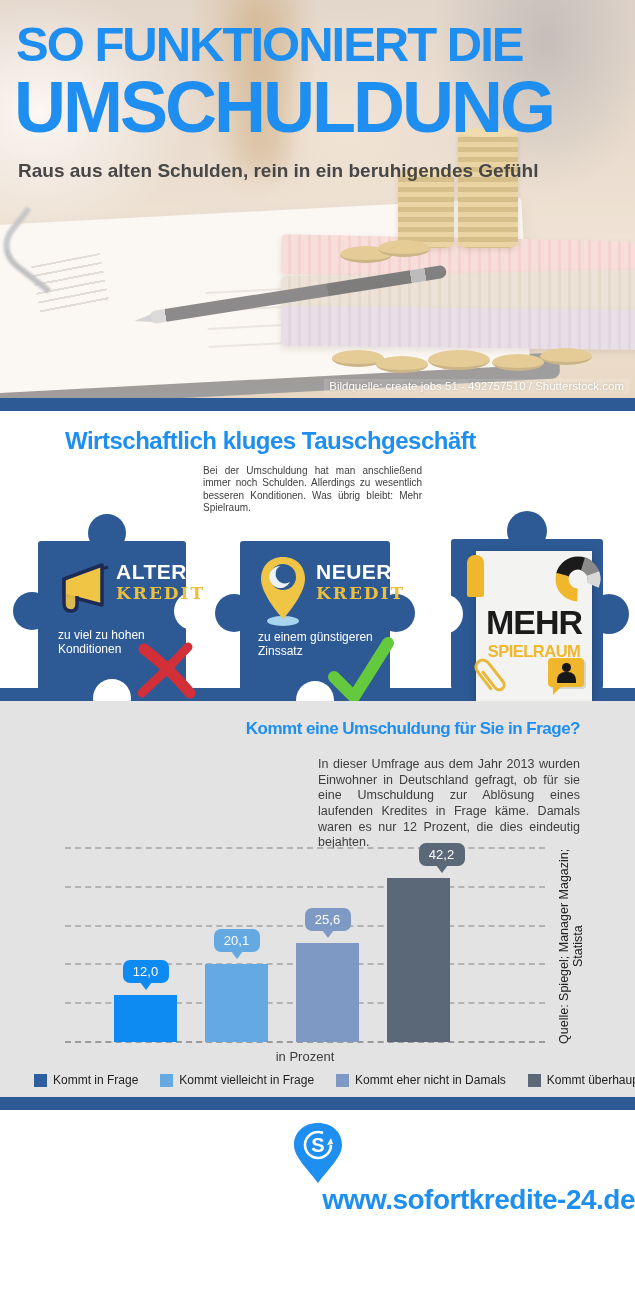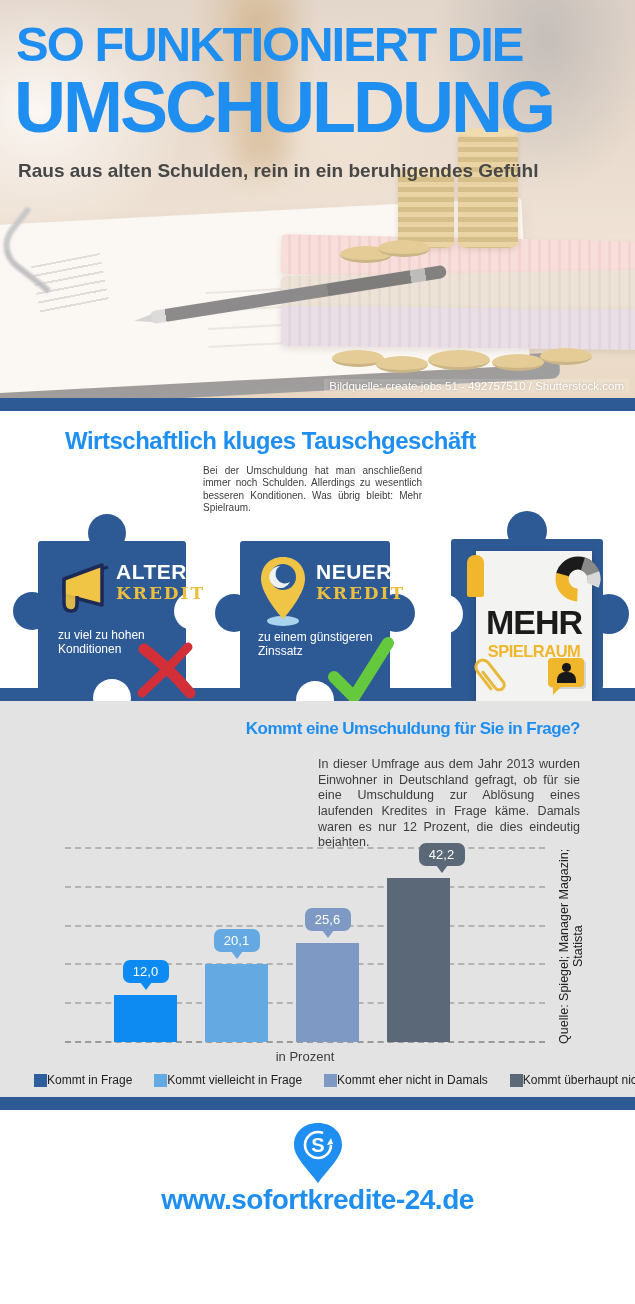--- a/index.html
+++ b/index.html
@@ -77,21 +77,21 @@
   .survey-para { position:absolute; right:55px; top:56px; width:262px; font-size:12.5px; line-height:1.25; color:#3d3d3d; text-align:justify; text-align-last:left; }
   .chart { position:absolute; left:65px; top:148px; width:480px; height:194px; }
   .gridline { position:absolute; left:0; width:480px; border-top:2px dashed #b3b3b3; }
   .gridline.base { border-top:2px dashed #9a9a9a; }
   .bar { position:absolute; bottom:1px; width:63px; }
   .bar-rect { position:absolute; bottom:0; left:0; width:63px; }
   .bar-bubble { position:absolute; left:50%; transform:translateX(-50%); width:46px; height:23px; border-radius:7px; color:#fff; font-size:13px; text-align:center; line-height:23px; }
   .bar-bubble::after { content:""; position:absolute; left:50%; bottom:-7px; transform:translateX(-50%); border-top:8px solid; border-left:6px solid transparent; border-right:6px solid transparent; border-top-color:inherit; }
   .xlabel { position:absolute; left:65px; top:348px; width:480px; text-align:center; font-size:13px; color:#3d3d3d; }
   .legend { position:absolute; left:34px; top:372px; width:560px; display:flex; gap:22px; align-items:center; }
-  .legend-item { display:flex; align-items:flex-end; font-size:12px; color:#222; white-space:nowrap; }
+  .legend-item { display:flex; align-items:flex-end; gap:6px; font-size:12px; color:#222; white-space:nowrap; }
   .legend-swatch { width:13px; height:13px; flex:0 0 13px; }
   .source-vert { position:absolute; right:50px; top:140px; height:210px; writing-mode:vertical-rl; transform:rotate(180deg); font-size:12.5px; color:#222; text-align:center; }
 
   
   .footer { position:relative; width:635px; height:121px; background:#fff; }
   .footer-logo { position:absolute; left:50%; top:12px; transform:translateX(-50%); }
   .footer-url { position:absolute; left:0; top:74px; width:100%; text-align:center; font-size:28px; font-weight:bold; letter-spacing:-.5px; color:#1e8ef0; }
 </style>
 </head>
 <body>
@@ -271,16 +271,16 @@
 
   <div class="divider"></div>
 
   <footer class="footer">
     <svg class="footer-logo" width="58" height="62" viewBox="0 0 58 62">
       <path d="M29 61 C18 46 5 35 5 23 C5 10 15 1 29 1 C43 1 53 10 53 23 C53 35 40 46 29 61 Z" fill="#1e8ef0"></path>
       <circle cx="29" cy="23" r="13" fill="none" stroke="#ffffff" stroke-width="2.6" stroke-dasharray="66 16"></circle>
       <path d="M42 16 l2 6 l-6 1 Z" fill="#ffffff"></path>
       <text x="29" y="30" text-anchor="middle" font-family="Liberation Sans, sans-serif" font-size="20" font-weight="bold" fill="#ffffff">S</text>
     </svg>
-    <a class="footer-url" style="text-decoration:none; cursor:pointer; display:block;">www.sofortkredite-24.de</a>
+    <a class="footer-url" style="text-decoration:none; cursor:pointer; display:block;text-align:right;">www.sofortkredite-24.de</a>
   </footer>
 
 </div>
 
 </body></html>

